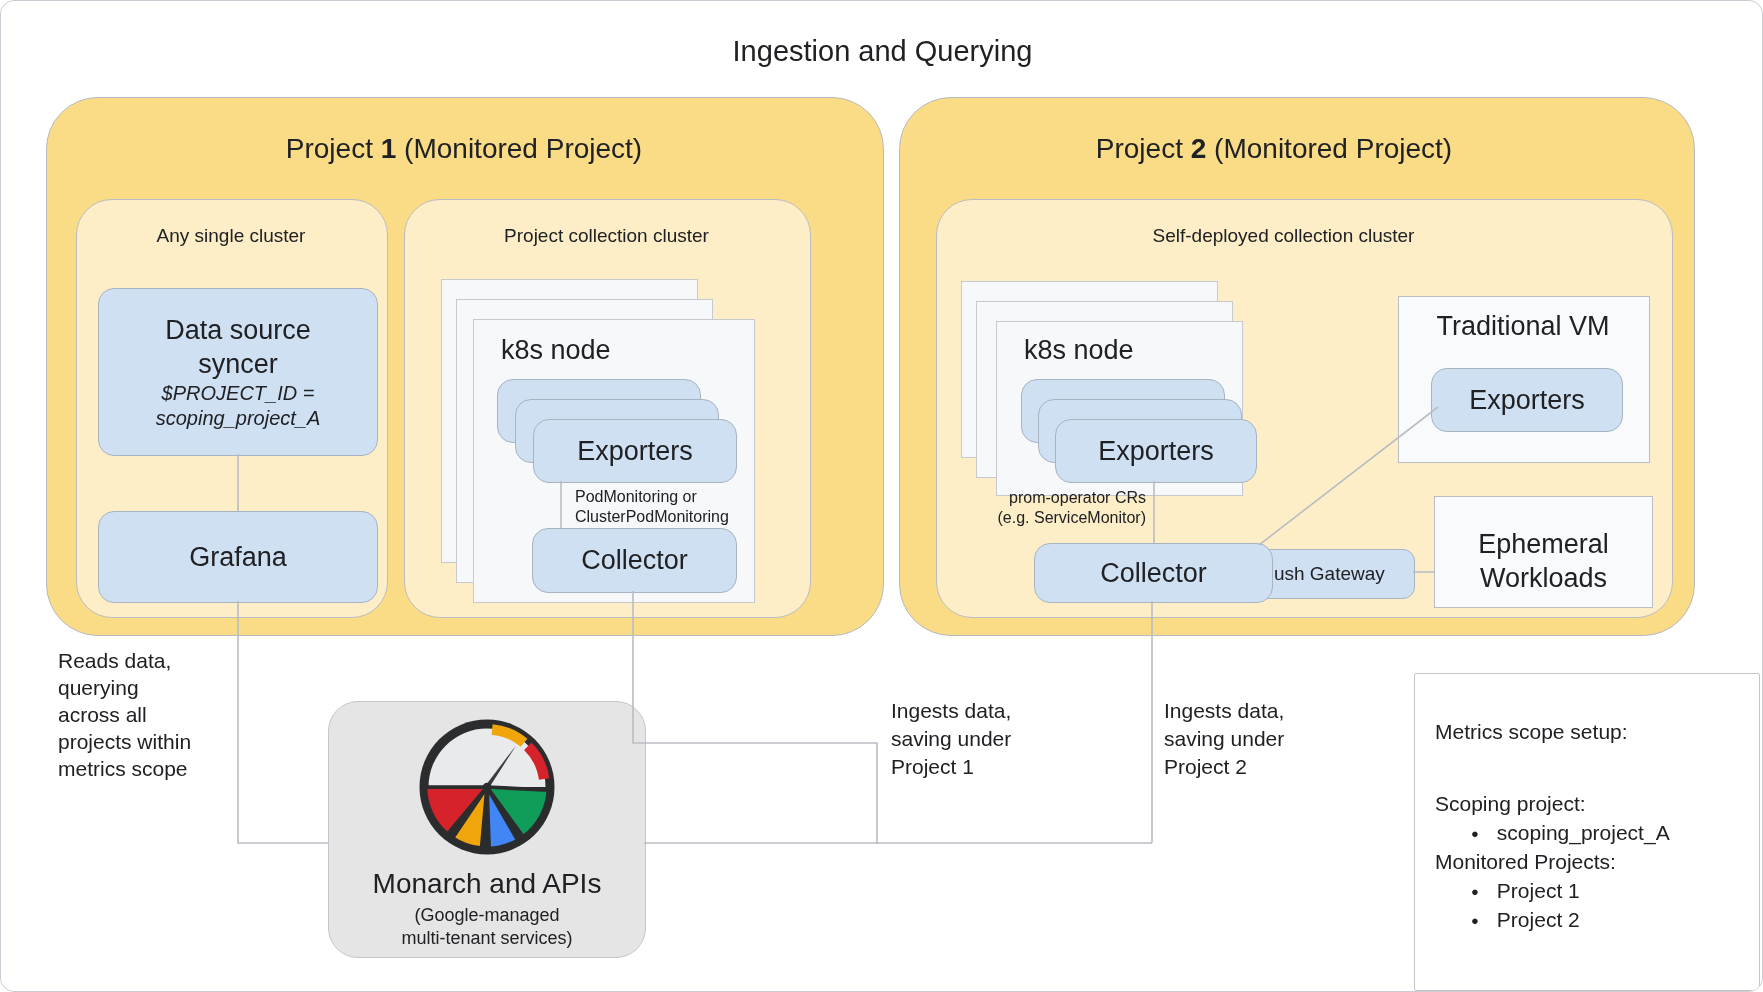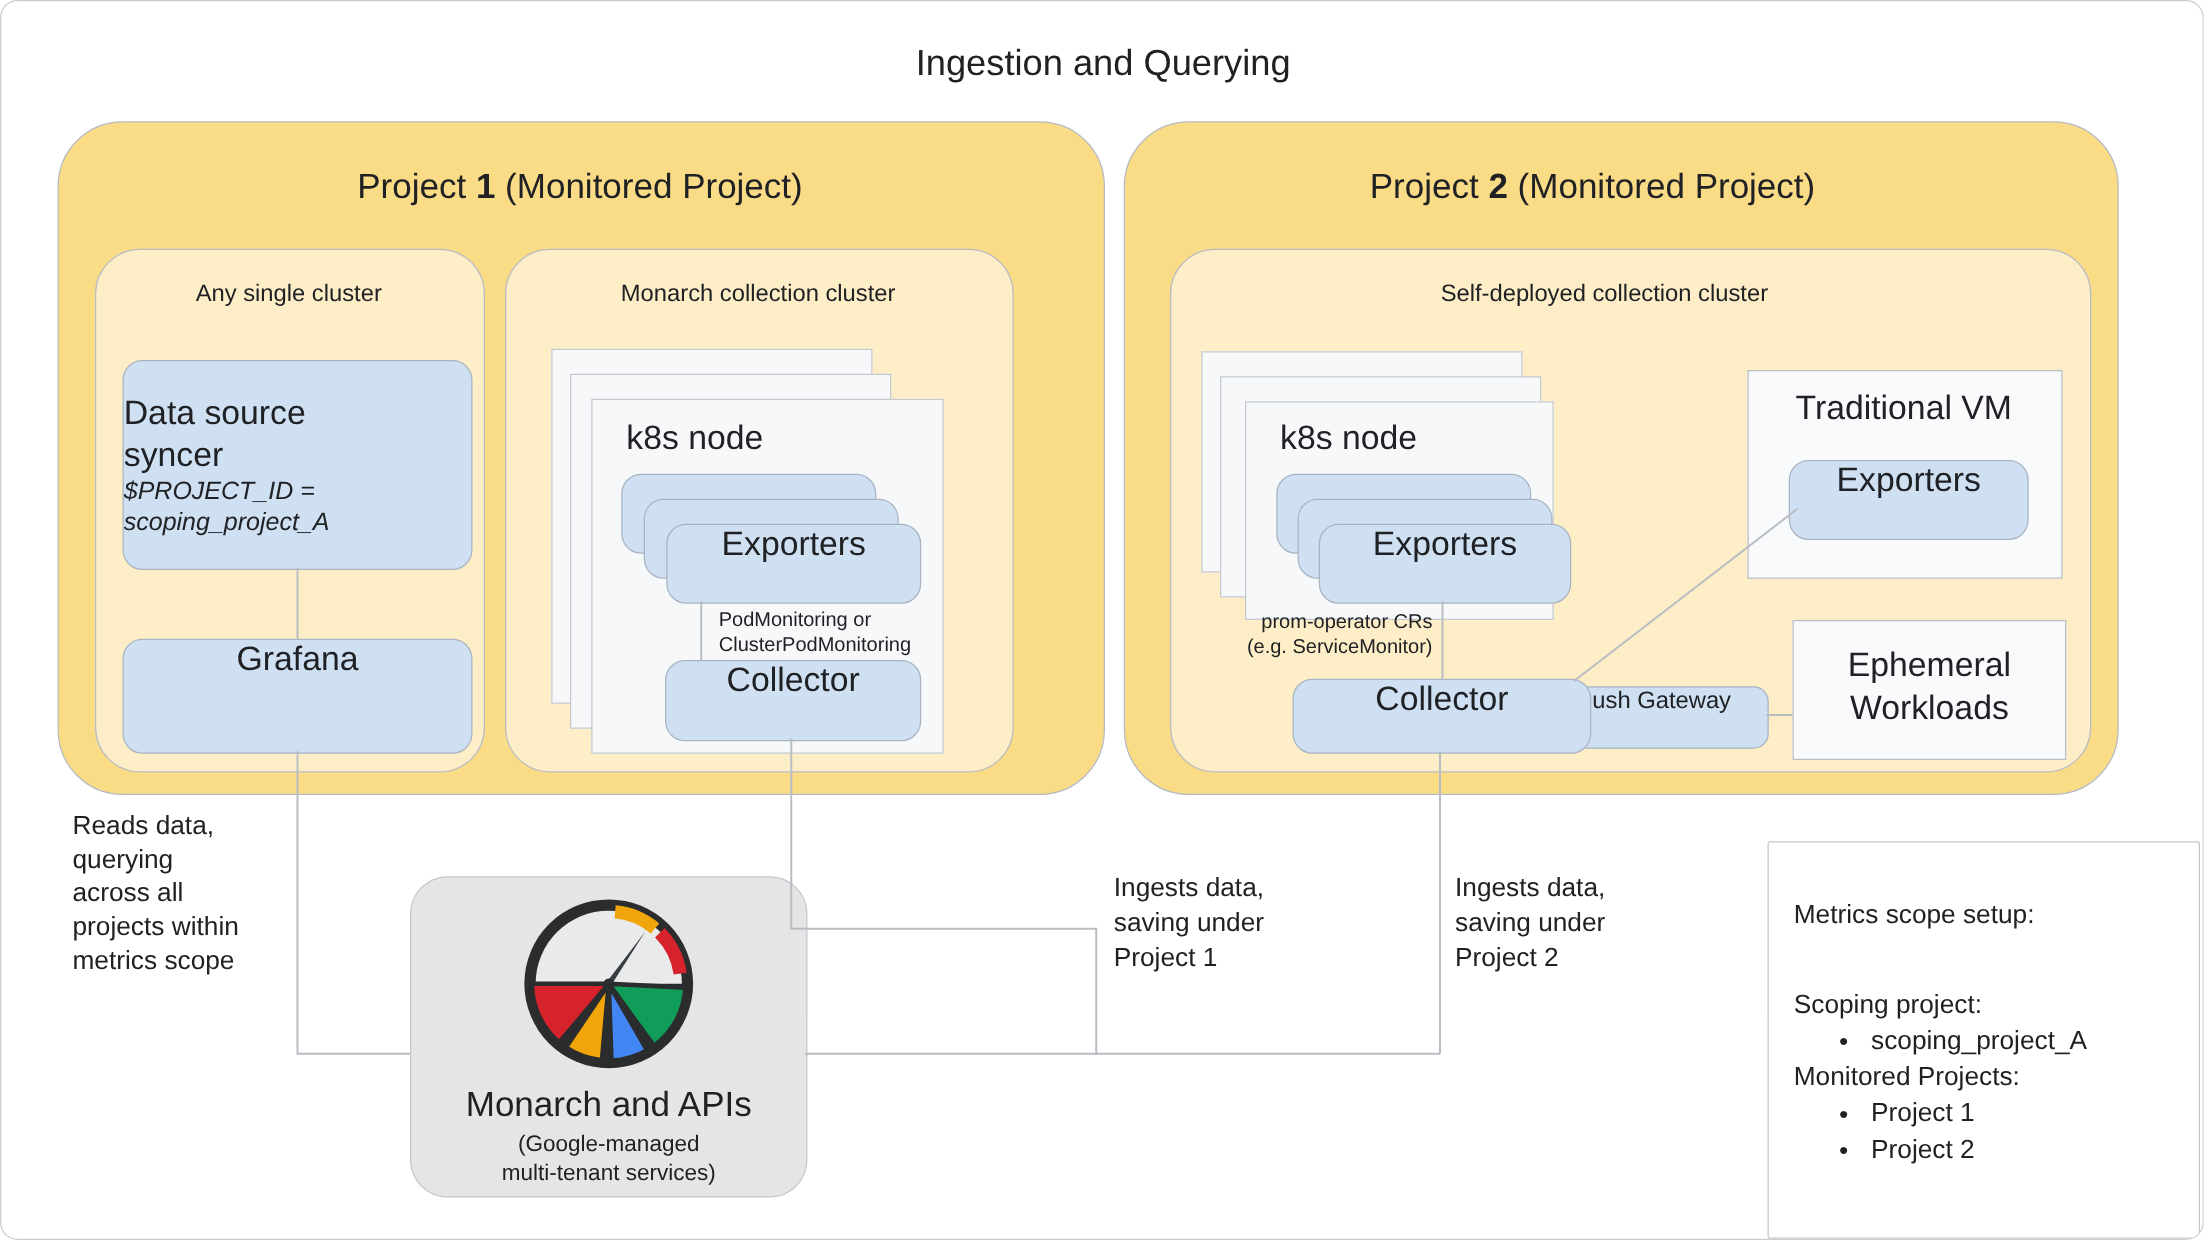--- a/index.html
+++ b/index.html
@@ -5,21 +5,21 @@
   html,body{margin:0;padding:0;background:#ffffff;}
   #canvas{
     position:relative;width:1763px;height:992px;background:#ffffff;
     border:1px solid #c9ccd2;border-radius:14px;overflow:hidden;
     font-family:"Liberation Sans",sans-serif;color:#202124;box-sizing:border-box;padding-left:22px;
   }
   .abs{position:absolute;}
   .yellow-box{background:#fadc86;border:1.5px solid #b5bac2;border-radius:52px;}
   .cream-box{background:#fdeec7;border:1.5px solid #b9bdc4;border-radius:36px;}
   .blue-box{background:#cfe0f2;border:1px solid #a8b4c2;border-radius:16px;
-    display:flex;align-items:flex-start;justify-content:center;text-align:center;}
+    display:flex;align-items:center;justify-content:center;text-align:center;}
   .card{background:#f7f8fa;border:1px solid #c6c9ce;}
   .white-box{background:#f8fafc;border:1px solid #b9bec4;}
   .ctr{text-align:center;}
   .t-page{font-size:29px;}
   .t-proj{font-size:28px;}
   .t-sect{font-size:19px;}
   .t-box{font-size:27px;}
   .t-note{font-size:16px;line-height:20px;}
   .t-side{font-size:21px;line-height:27px;}
   .t-italic{font-style:italic;font-size:20px;line-height:25px;}
@@ -47,21 +47,21 @@
   <div class="abs blue-box" style="left:97px;top:287px;width:278px;height:166px;flex-direction:column;">
     <span class="t-box" style="line-height:34px;">Data source</span>
     <span class="t-box" style="line-height:34px;">syncer</span>
     <span class="t-italic">$PROJECT_ID =</span>
     <span class="t-italic">scoping_project_A</span>
   </div>
 
   <div class="abs blue-box t-box" style="left:97px;top:510px;width:278px;height:90px;">Grafana</div>
 
   <div class="abs cream-box" style="left:403px;top:198px;width:405px;height:417px;"></div>
-  <div class="abs t-sect ctr" style="left:403px;top:224px;width:405px;">Monarch collection cluster</div>
+  <div class="abs t-sect ctr" style="left:403px;top:224px;width:405px;">Project collection cluster</div>
 
   <div class="abs card" style="left:440px;top:278px;width:255px;height:282px;"></div>
   <div class="abs card" style="left:455px;top:298px;width:255px;height:282px;"></div>
   <div class="abs card" style="left:472px;top:318px;width:280px;height:282px;"></div>
   <div class="abs t-box" style="left:500px;top:334px;">k8s node</div>
 
   <div class="abs blue-box" style="left:496px;top:378px;width:202px;height:62px;"></div>
   <div class="abs blue-box" style="left:514px;top:398px;width:202px;height:62px;"></div>
   <div class="abs blue-box t-box" style="left:532px;top:418px;width:202px;height:62px;">Exporters</div>
 
@@ -93,21 +93,21 @@
   </div>
 
   <div class="abs blue-box" style="left:1230px;top:548px;width:182px;height:48px;border-radius:12px;font-size:19px;">Push Gateway</div>
   <div class="abs blue-box t-box" style="left:1033px;top:542px;width:237px;height:58px;">Collector</div>
 
   <div class="abs white-box" style="left:1397px;top:295px;width:250px;height:165px;"></div>
   <div class="abs t-box ctr" style="left:1397px;top:310px;width:250px;">Traditional VM</div>
   <div class="abs blue-box t-box" style="left:1430px;top:367px;width:190px;height:62px;">Exporters</div>
 
   <div class="abs white-box" style="left:1433px;top:495px;width:217px;height:110px;">
-    <div class="t-box ctr" style="margin-top:18px;line-height:34px;">
+    <div class="t-box ctr" style="margin-top:30px;line-height:34px;">
       <span class="blk">Ephemeral</span>
       <span class="blk">Workloads</span>
     </div>
   </div>
 
   <div class="abs" style="left:327px;top:700px;width:316px;height:255px;background:#e5e5e5;border:1.5px solid #c3c6cb;border-radius:30px;">
     <svg class="abs" style="left:83px;top:10px;" width="150" height="150" viewBox="0 0 100 100">
       <circle cx="50" cy="50" r="45" fill="#2a2c2e"></circle>
       <path d="M11,50 A39,39 0 0 1 89,50 Z" fill="#e9eaec"></path>
       <path d="M53.4,11.6 A38.5,38.5 0 0 1 74.7,20.5" stroke="#f0a50b" stroke-width="7" fill="none"></path>

